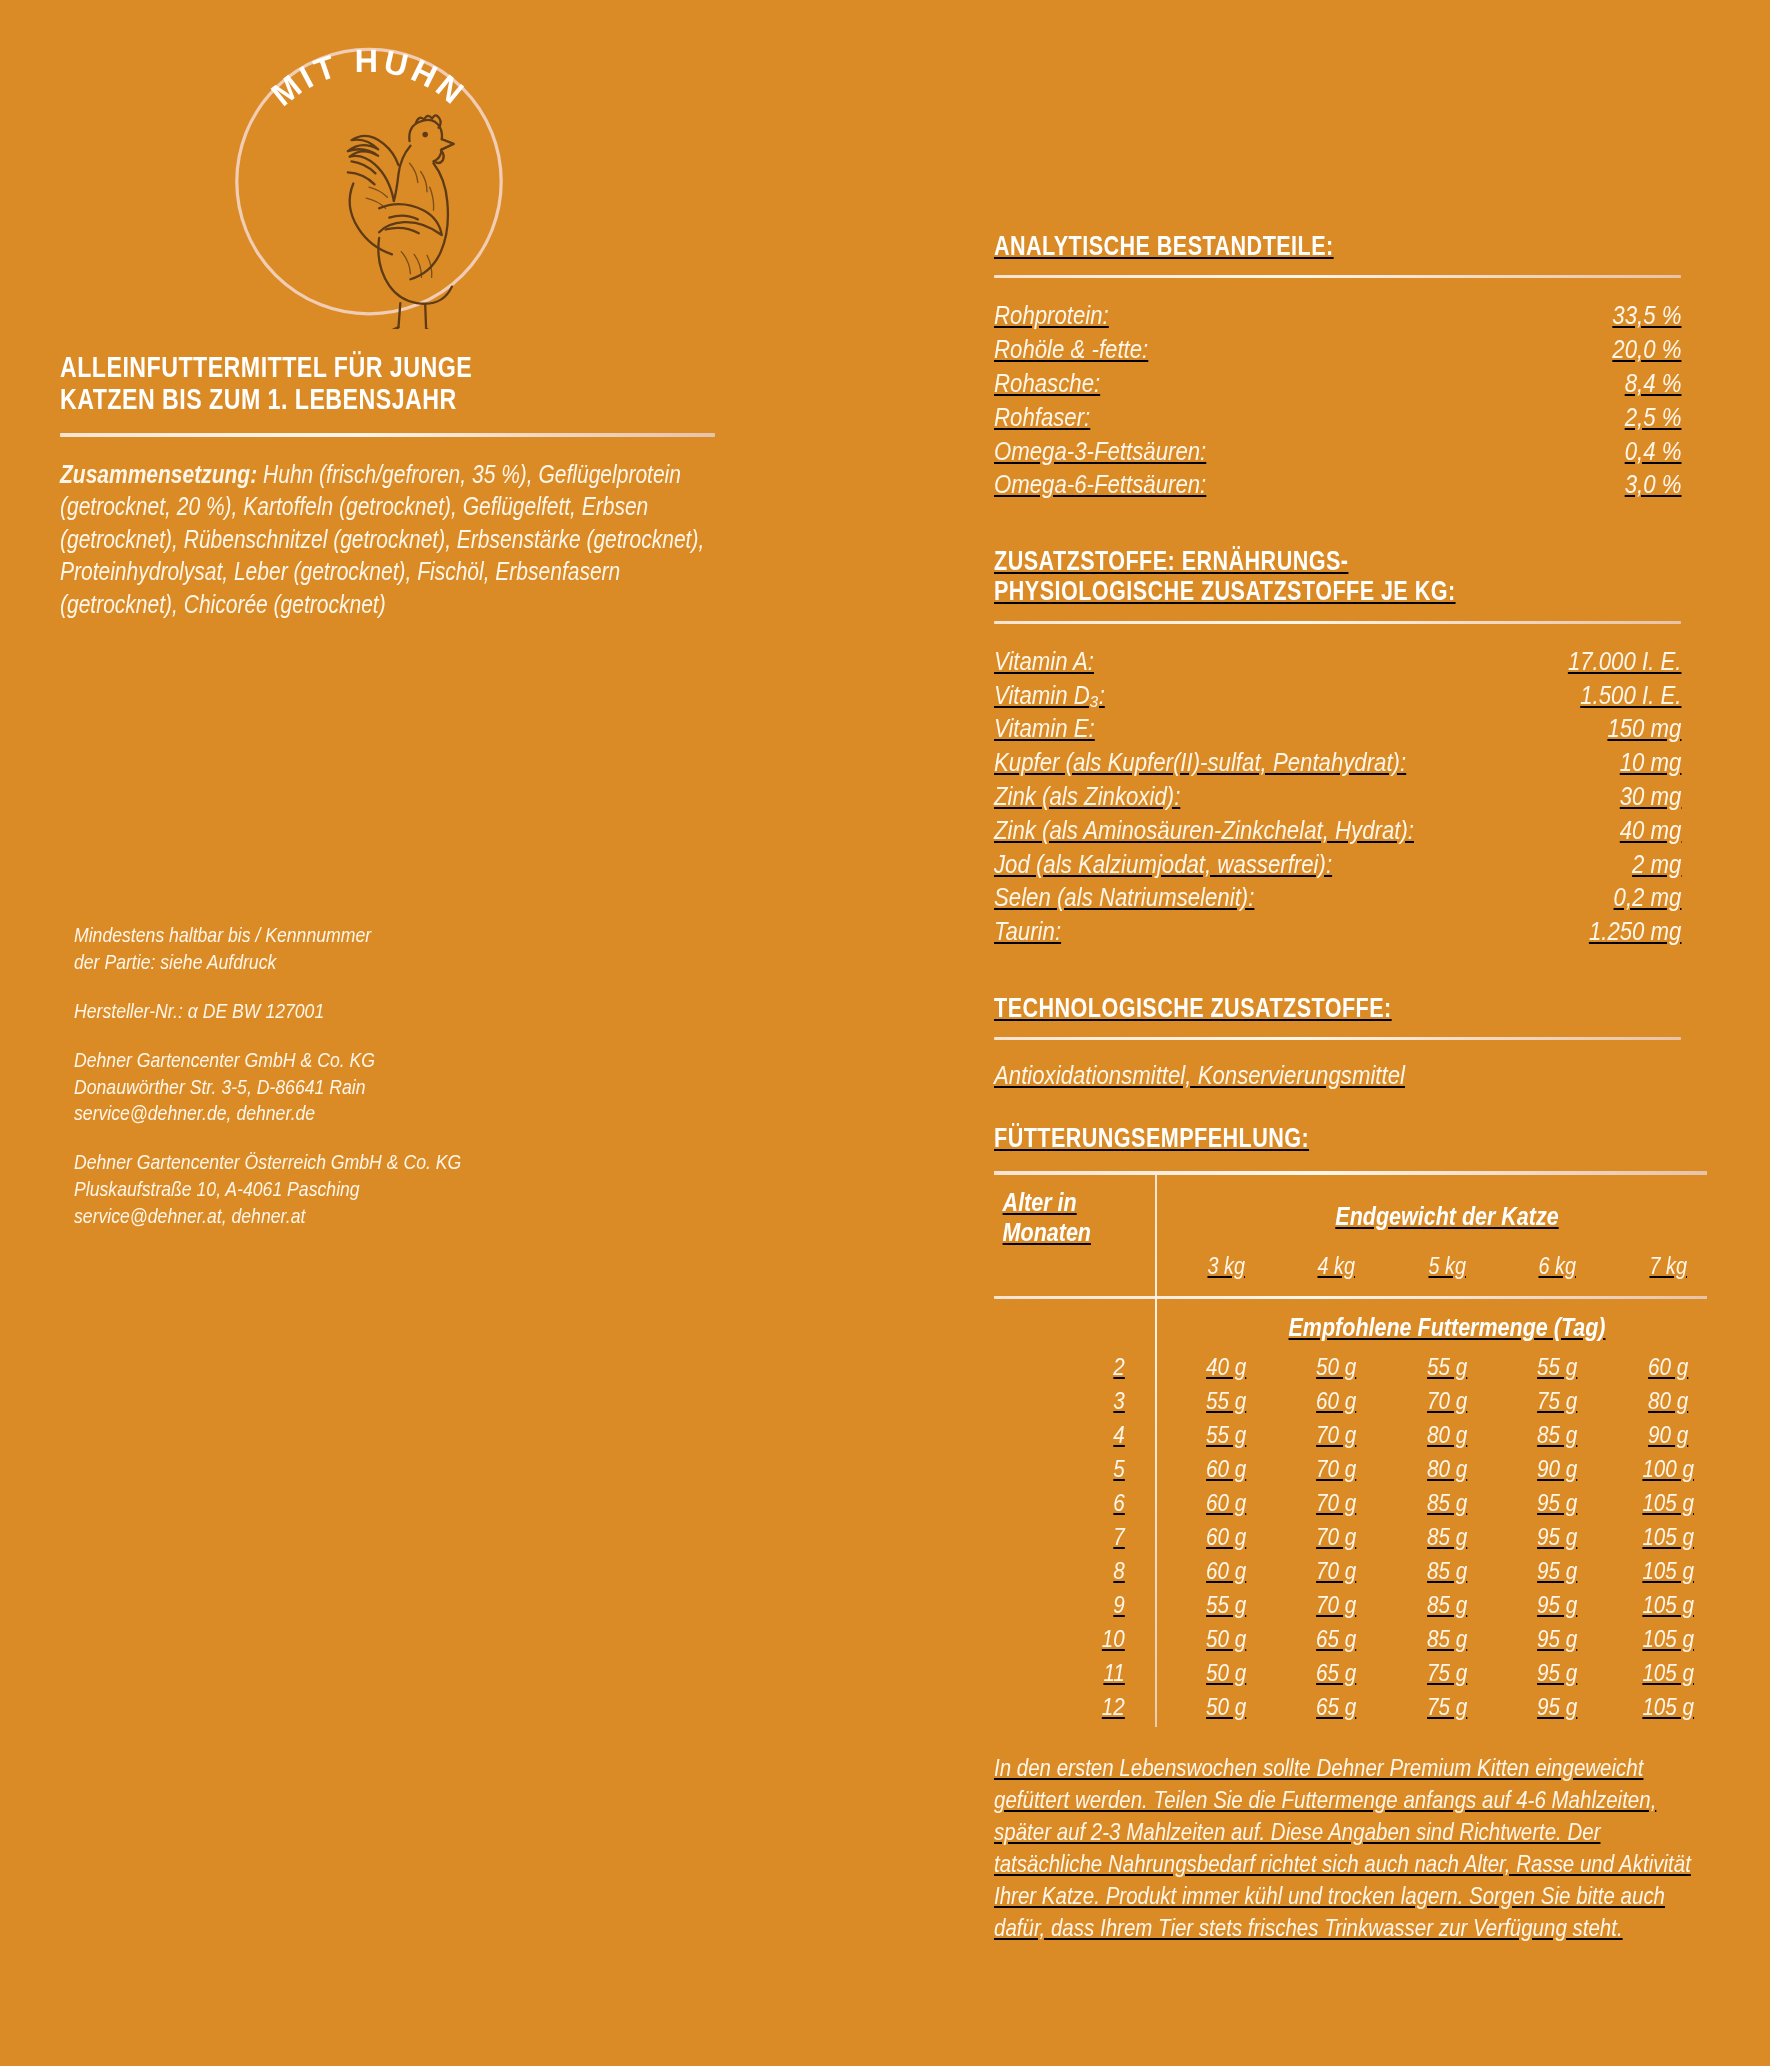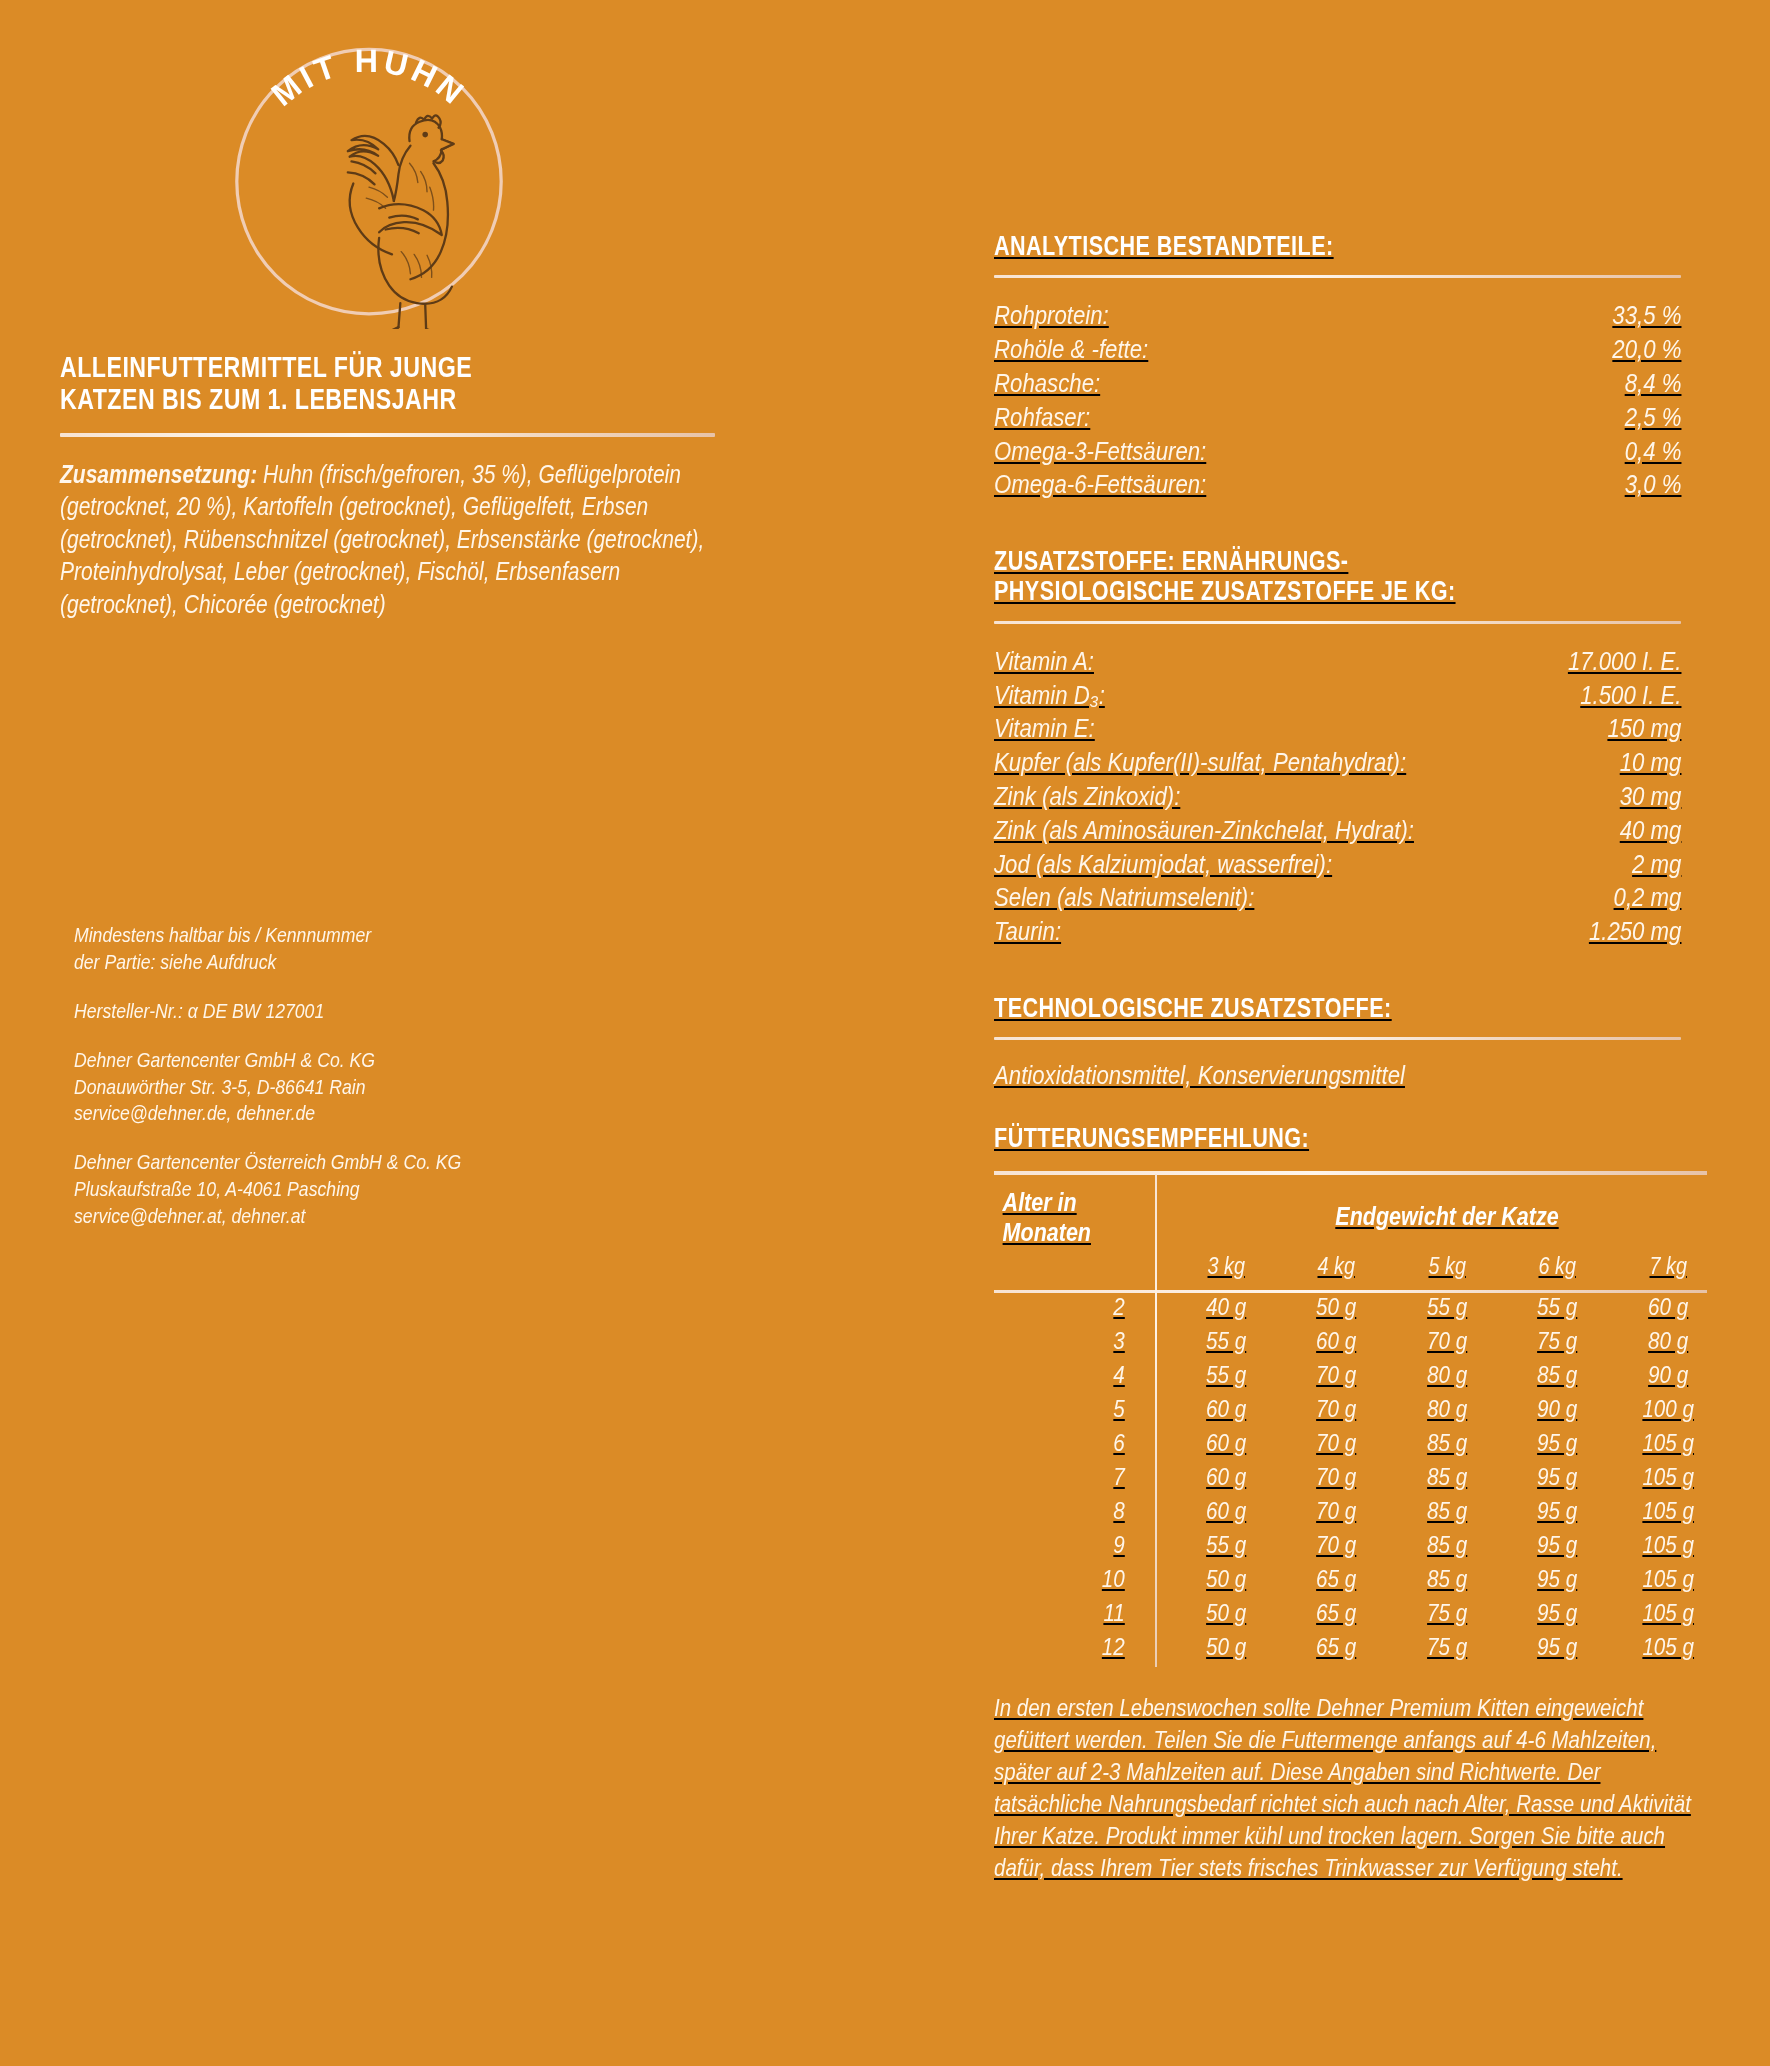--- a/index.html
+++ b/index.html
@@ -384,31 +384,35 @@
 
   <div id="feed-table">
     <div class="t-rule"></div>
     <div id="vline"></div>
 
     <div class="t-grid" style="margin-top:12px">
       <div class="th-age" style="white-space:pre-line">Alter in
 Monaten</div>
       <div class="th-span">Endgewicht der Katze</div>
     </div>
-    <div class="t-grid" id="weight-cols-row" style="margin-top:6.5px;padding-bottom:10px">
+    <div class="t-grid" id="weight-cols-row" style="margin-top:6.5px;padding-bottom:16px">
         <div></div>
         <div class="th-w">3 kg</div>
         <div class="th-w">4 kg</div>
         <div class="th-w">5 kg</div>
         <div class="th-w">6 kg</div>
         <div class="th-w">7 kg</div>
       </div>
 
     <div class="t-rule"></div>
 
+    <div class="t-grid" style="margin-top:14px;padding-bottom:11px">
+      <div></div>
+      <div class="th-span">Empfohlene Futtermenge (Tag)</div>
+    </div>
 
     <div id="feed-rows">
         <div class="t-grid">
           <div class="td-age">2</div>
           <div class="td-v">40 g</div>
           <div class="td-v">50 g</div>
           <div class="td-v">55 g</div>
           <div class="td-v">55 g</div>
           <div class="td-v">60 g</div>
         </div>

